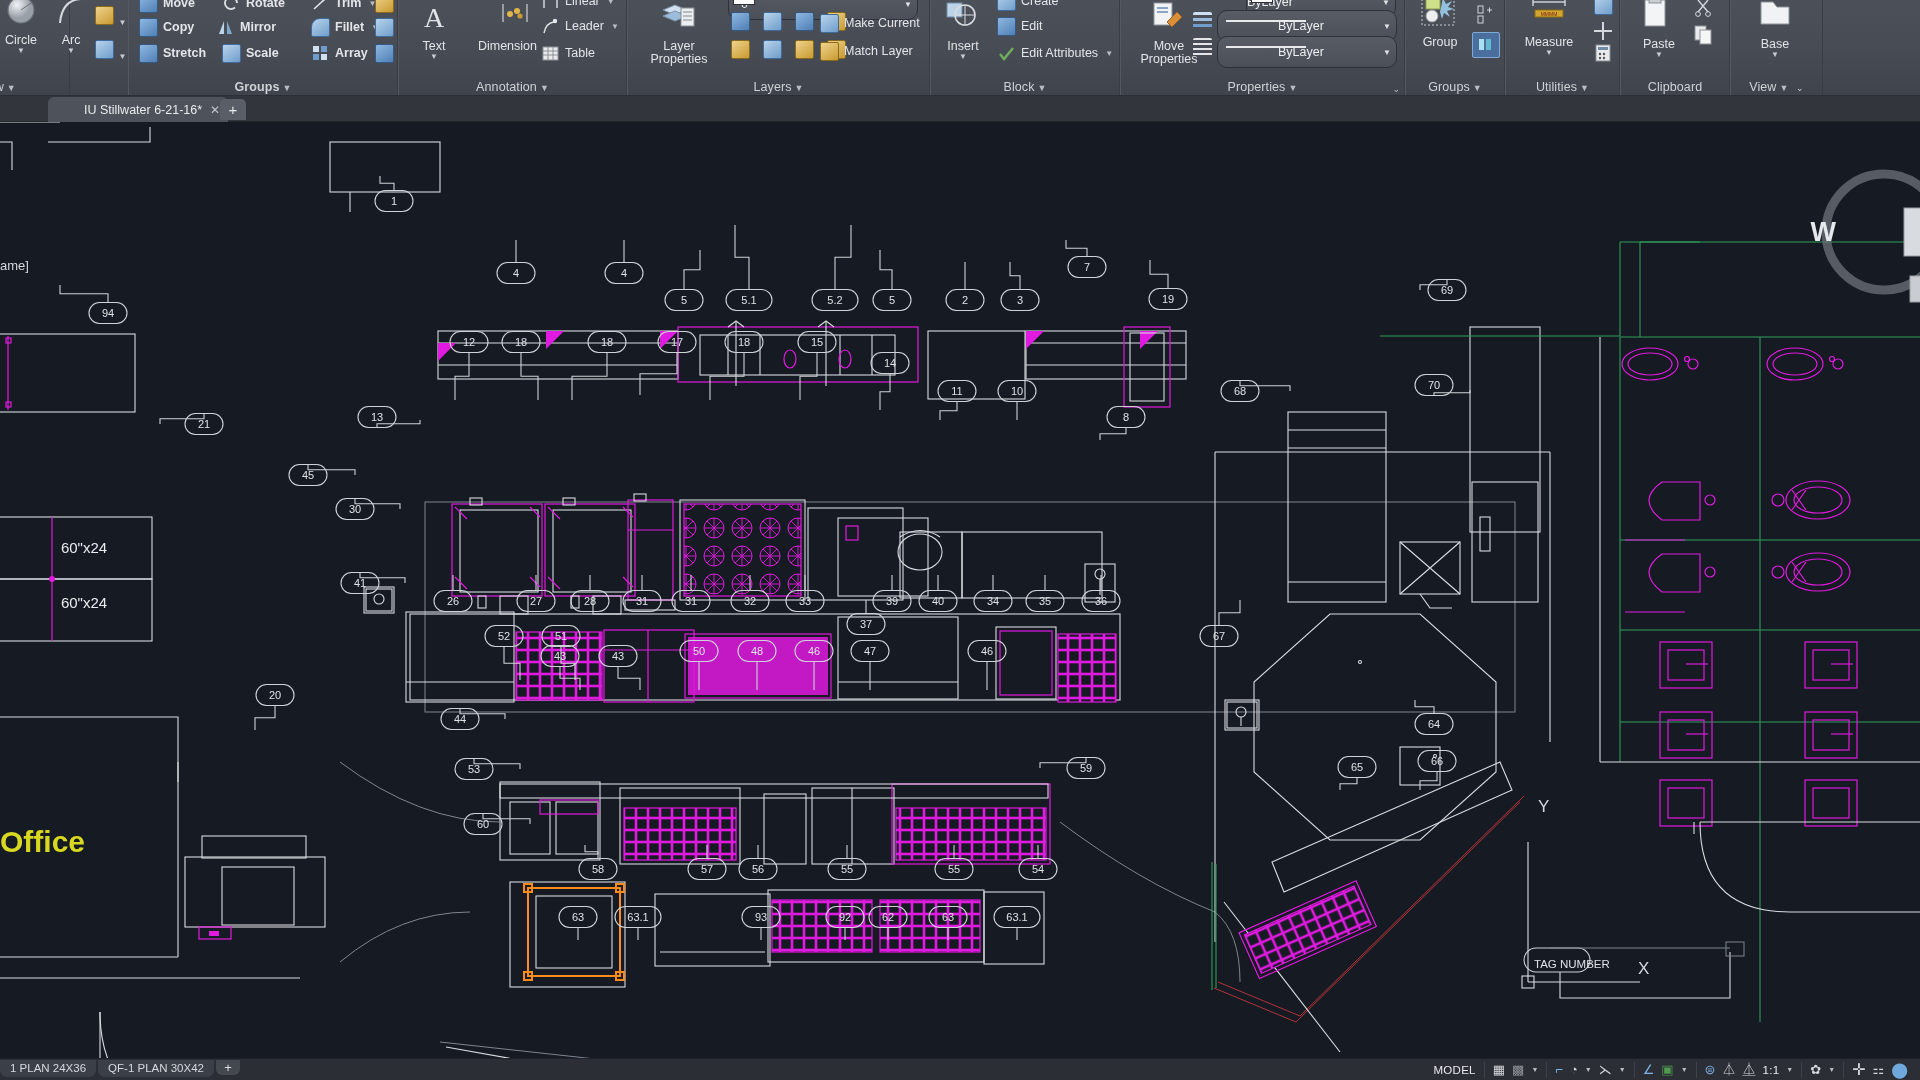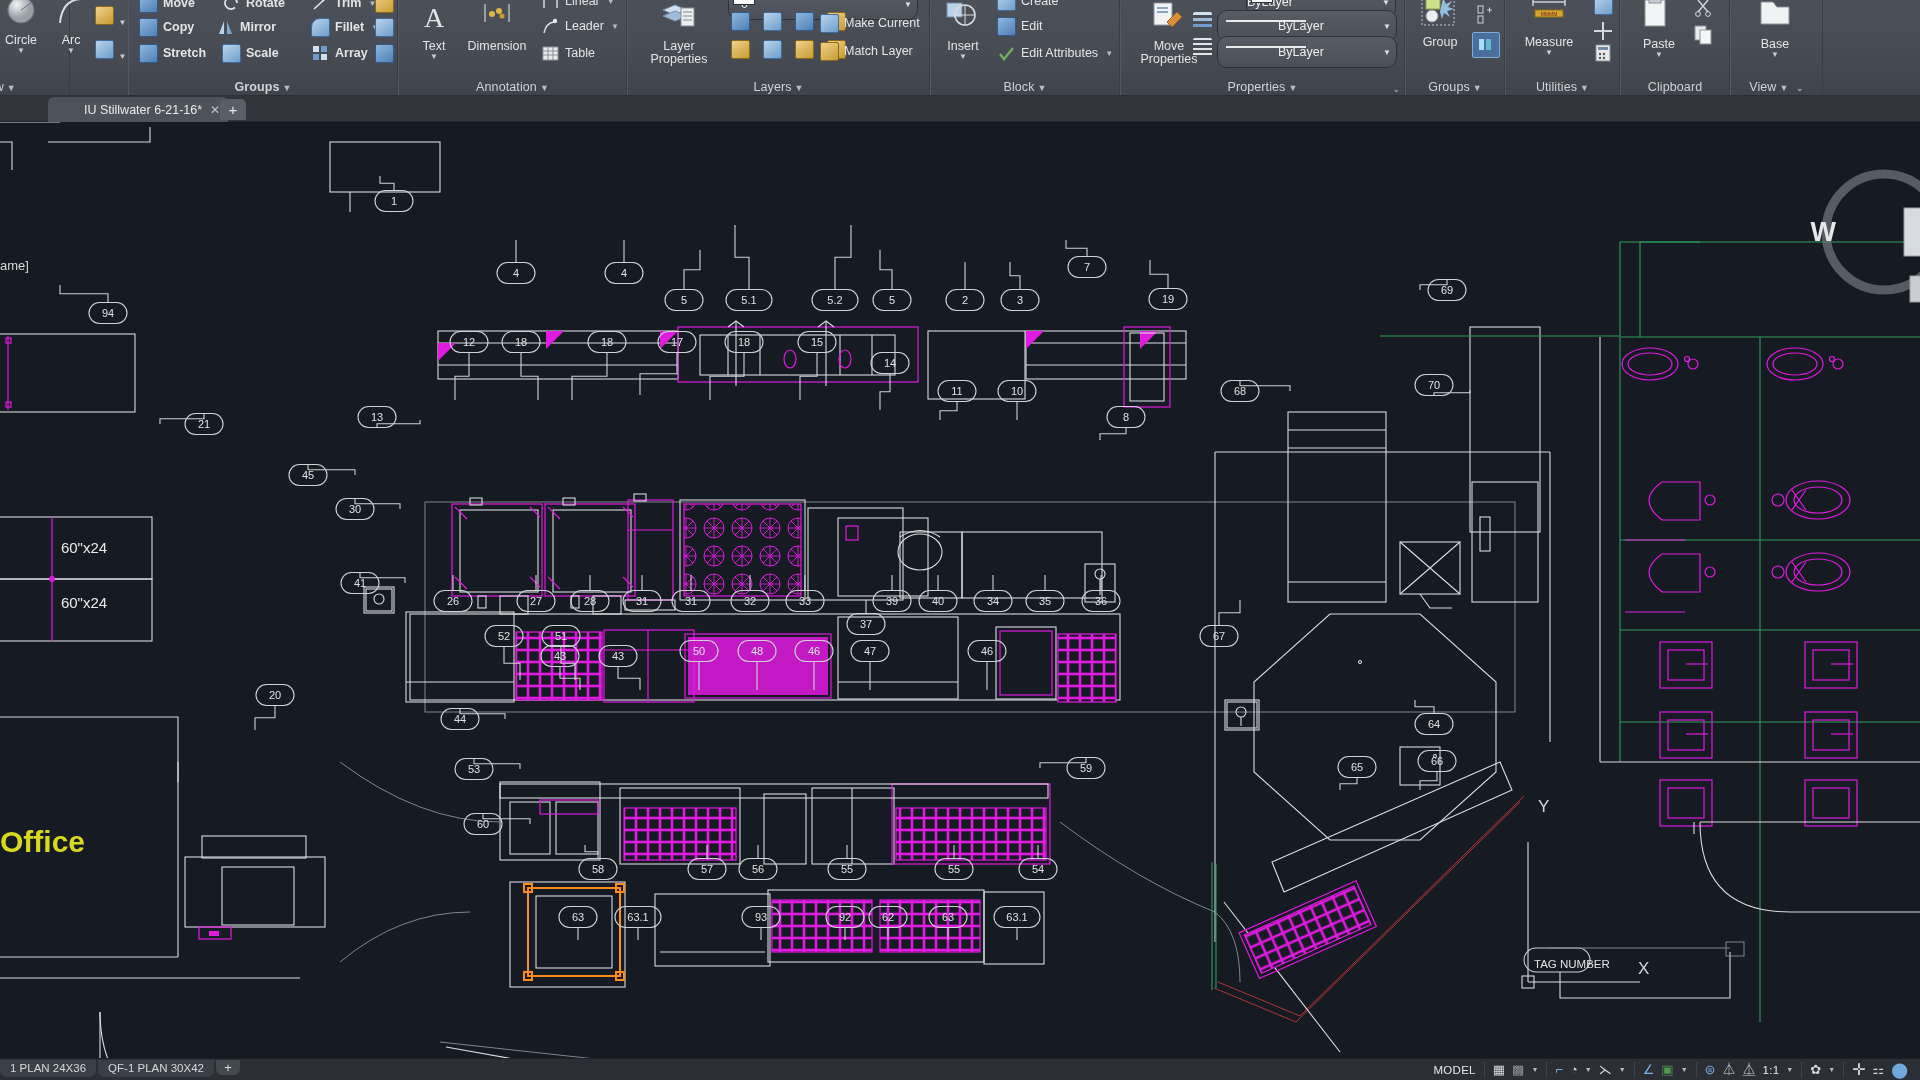--- a/index.html
+++ b/index.html
@@ -262,21 +262,21 @@
       <div class="panel-body">
         <div class="bigbtn" style="left:5px; top:0px;">
           <span class="gl">
             <svg width="34" height="34" viewBox="0 0 34 34">
                 <text x="17" y="27" font-size="28" font-family="Liberation Serif, serif" text-anchor="middle" fill="#e1e4e7">A</text>
               </svg>
           </span>
           <span class="lb">Text</span>
           <span class="dd">▼</span>
         </div>
-        <div class="bigbtn" style="left:58px; top:0px; width:80px;">
+        <div class="bigbtn" style="left:58px; top:0px; width:80px;text-align:right;">
           <span class="gl">
             <svg width="44" height="34" viewBox="0 0 44 34">
               <line x1="10" y1="4" x2="10" y2="22" stroke="#cfd2d6" stroke-width="1.2"></line>
               <line x1="34" y1="4" x2="34" y2="22" stroke="#cfd2d6" stroke-width="1.2"></line>
               <circle cx="17" cy="14" r="3" fill="#e0b64a"></circle>
                 <circle cx="24" cy="11" r="3" fill="#e0b64a"></circle>
                 <circle cx="27" cy="16" r="2.6" fill="#c99a33"></circle>
             </svg>
           </span>
           <span class="lb">Dimension</span>

